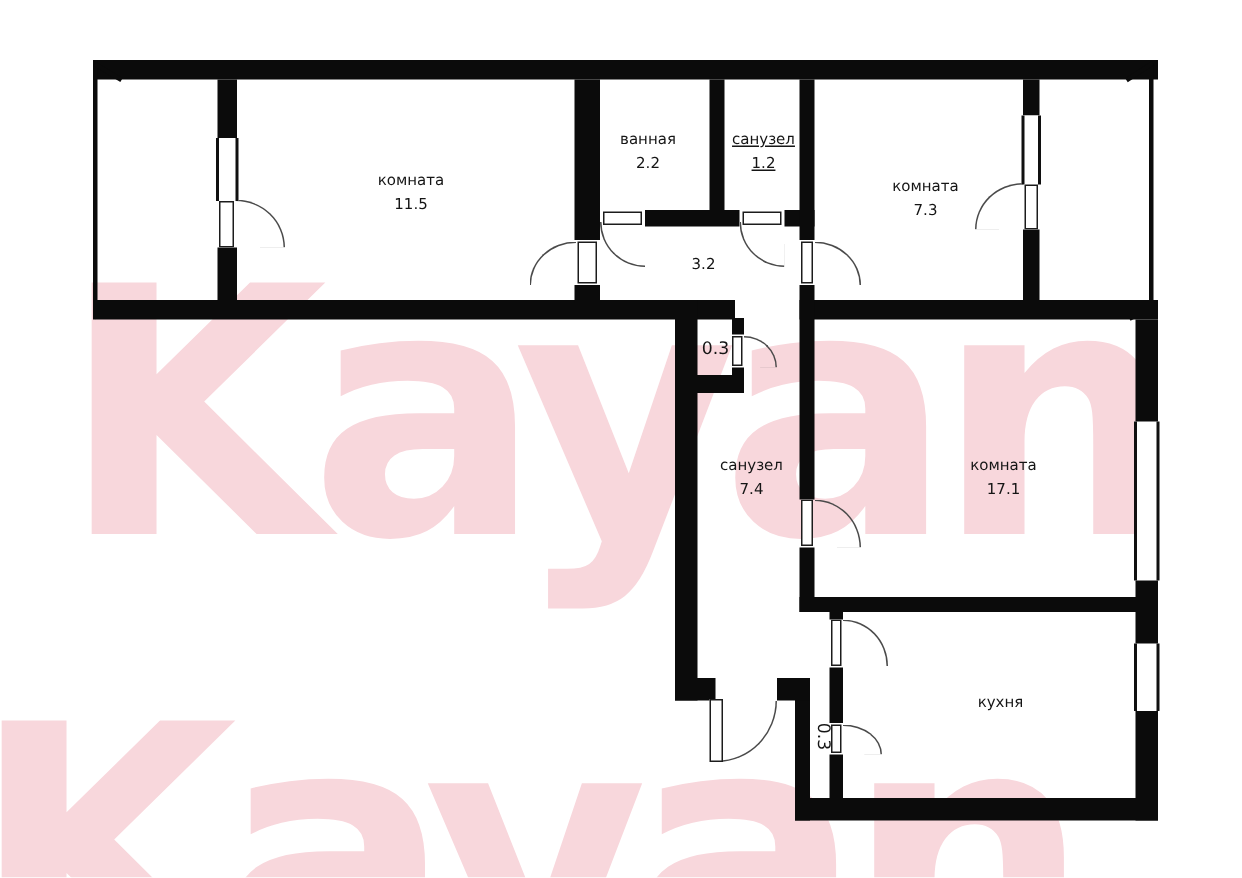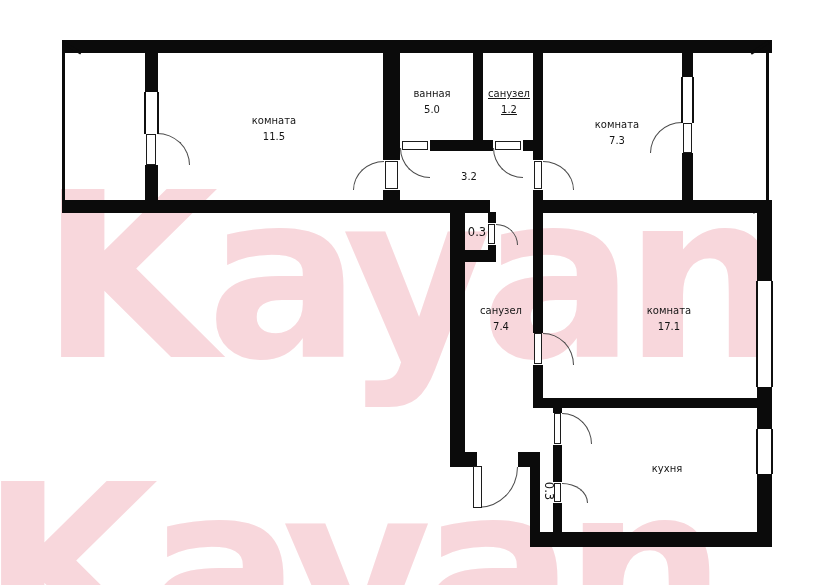--- a/index.html
+++ b/index.html
@@ -121,21 +121,21 @@
   <div class="arc arc-tr" style="left:496px;top:224px;width:22px;height:21px;"></div>
   <div class="arc arc-tr" style="left:562px;top:483px;width:26px;height:20px;"></div>
   <div class="arc arc-br" style="left:478px;top:467px;width:40px;height:41px;"></div>
 
   <div class="lbl" style="left:204px;top:113px;width:140px;">
     <div>комната</div>
     <div>11.5</div>
   </div>
   <div class="lbl" style="left:392px;top:86px;width:80px;">
     <div>ванная</div>
-    <div>5.0</div>
+    <div>2.2</div>
   </div>
   <div class="lbl" style="left:469px;top:86px;width:80px;text-decoration:underline;">
     <div>санузел</div>
     <div>1.2</div>
   </div>
   <div class="lbl" style="left:547px;top:117px;width:140px;">
     <div>комната</div>
     <div>7.3</div>
   </div>
   <div class="lbl" style="left:444px;top:169px;width:50px;">

